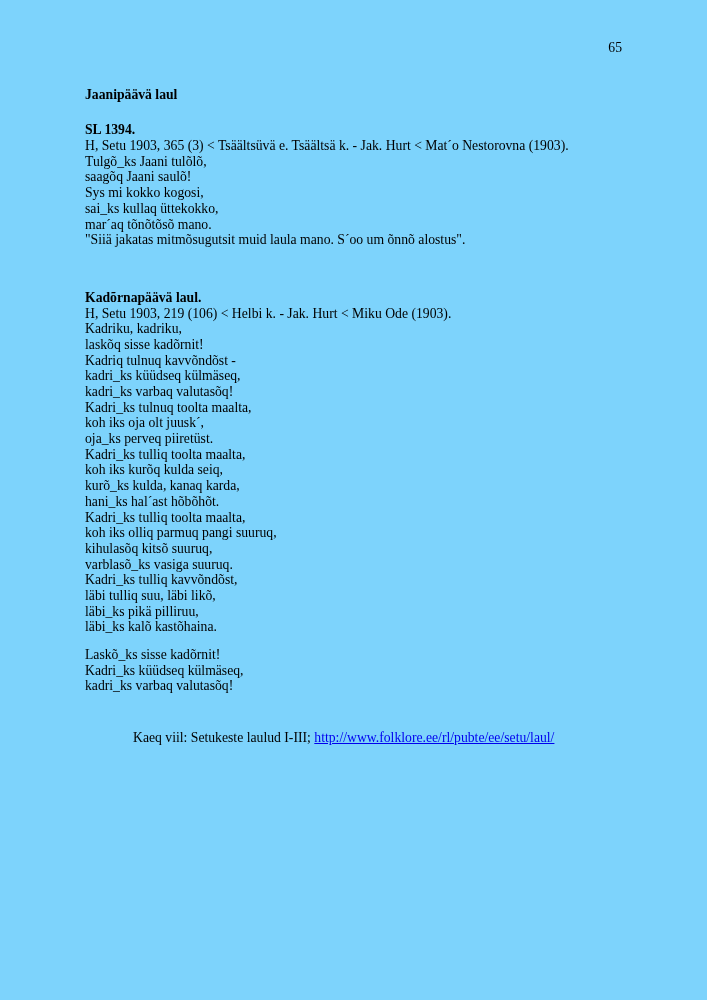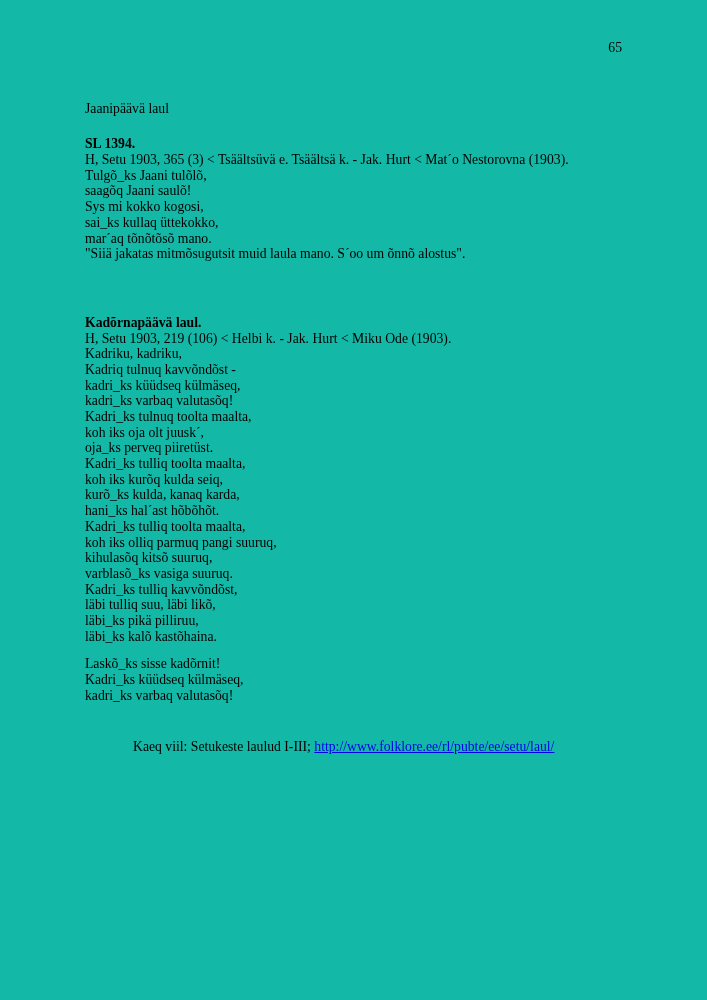--- a/index.html
+++ b/index.html
@@ -4,44 +4,44 @@
 <style>
   html, body {
     margin: 0;
     padding: 0;
     background: #ffffff;
   }
   .page {
     position: relative;
     width: 707px;
     height: 1000px;
-    background: #14b8a6;
+    background: #7dd3fc;
     font-family: "Liberation Serif", "DejaVu Serif", serif;
     font-size: 13.7px;
     line-height: 15.7px;
     color: #000000;
     overflow: hidden;
     box-sizing: border-box;
   }
   .content {
     position: relative;
     padding: 40px 85px 0 85px;
   }
   .pagenum-row {
     text-align: right;
     height: 15.7px;
   }
   .song-title {
-    font-weight: normal;
-    margin-top: 45px;
+    font-weight: bold;
+    margin-top: 31px;
     height: 15.7px;
   }
   .song-title-2 {
     font-weight: bold;
-    margin-top: 53px;
+    margin-top: 42px;
     height: 15.7px;
   }
   .sl-number {
     font-weight: bold;
     margin-top: 20px;
     height: 15.7px;
   }
   .source-line {
     height: 15.7px;
     white-space: nowrap;
@@ -94,20 +94,21 @@
           <div class="line">mar´aq tõnõtõsõ mano.</div>
           <div class="line">"Siiä jakatas mitmõsugutsit muid laula mano. S´oo um õnnõ alostus".</div>
         </div>
     </div>
 
     <div>
       <div class="song-title-2">Kadõrnapäävä laul.</div>
       <div class="source-line">H, Setu 1903, 219 (106) &lt; Helbi k. - Jak. Hurt &lt; Miku Ode (1903).</div>
       <div class="verse">
           <div class="line">Kadriku, kadriku,</div>
+          <div class="line">laskõq sisse kadõrnit!</div>
           <div class="line">Kadriq tulnuq kavvõndõst -</div>
           <div class="line">kadri_ks küüdseq külmäseq,</div>
           <div class="line">kadri_ks varbaq valutasõq!</div>
           <div class="line">Kadri_ks tulnuq toolta maalta,</div>
           <div class="line">koh iks oja olt juusk´,</div>
           <div class="line">oja_ks perveq piiretüst.</div>
           <div class="line">Kadri_ks tulliq toolta maalta,</div>
           <div class="line">koh iks kurõq kulda seiq,</div>
           <div class="line">kurõ_ks kulda, kanaq karda,</div>
           <div class="line">hani_ks hal´ast hõbõhõt.</div>

